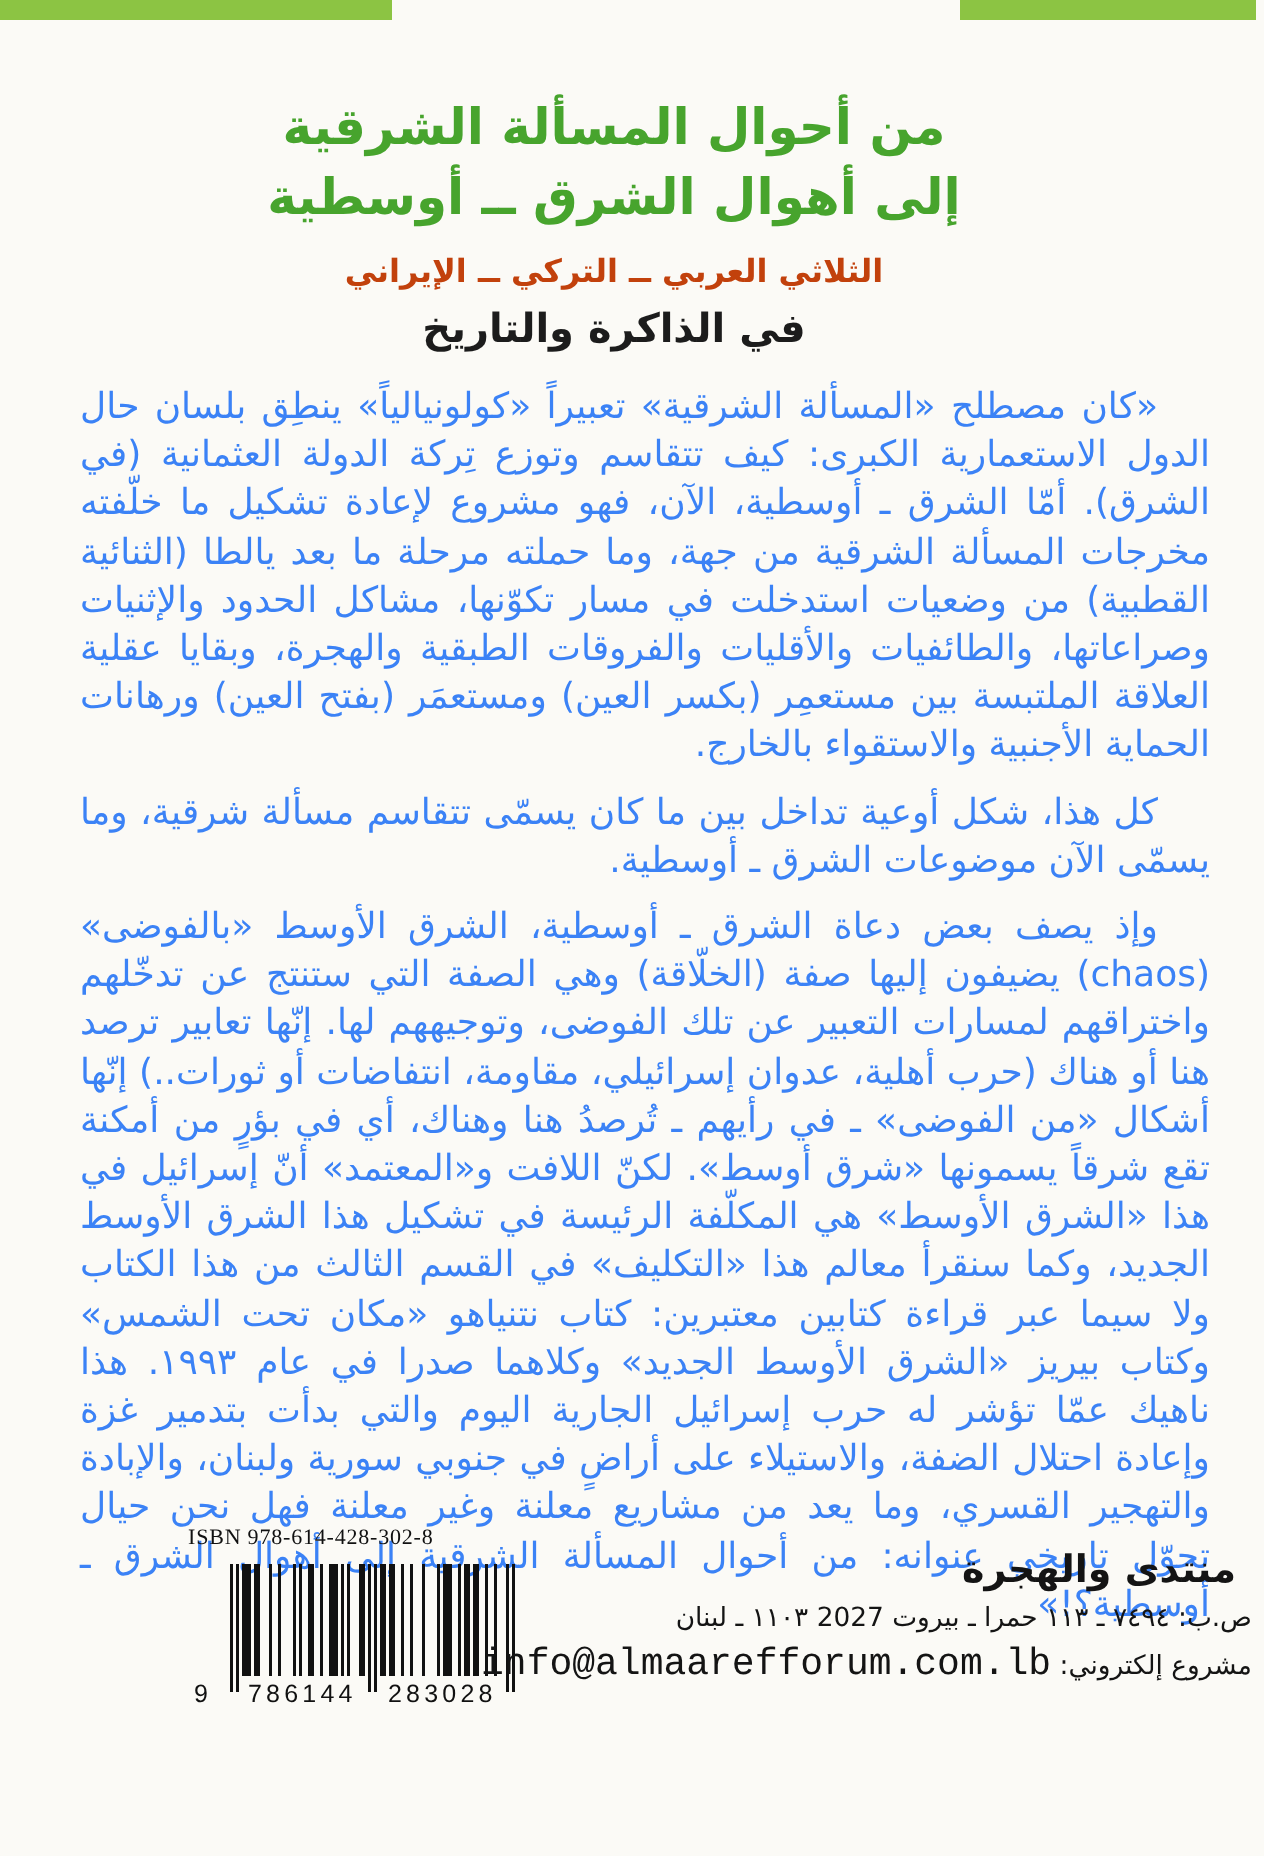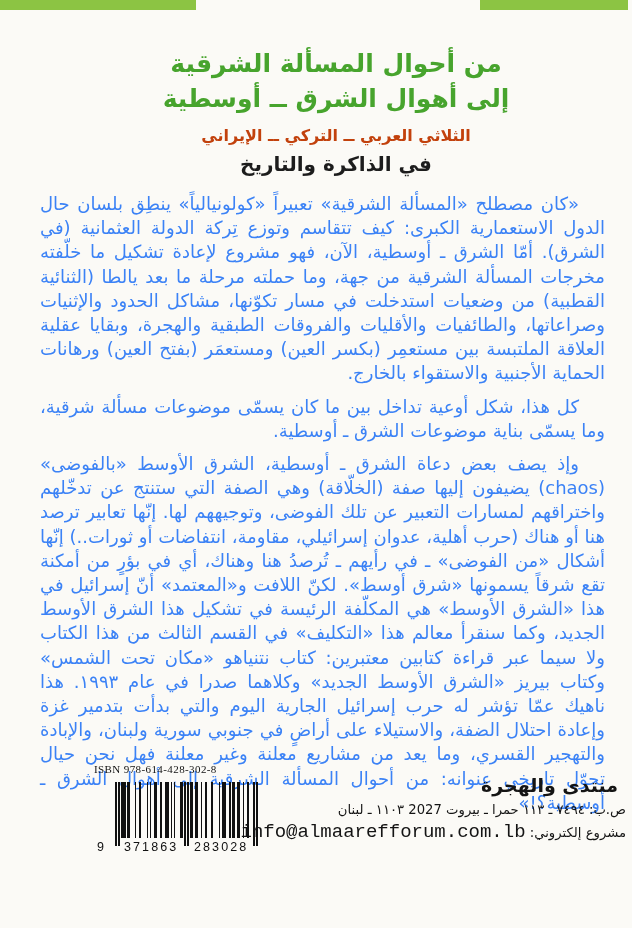--- a/index.html
+++ b/index.html
@@ -13,21 +13,21 @@
   }
   .cover{
     position:absolute;inset:0;
     background:#fbfaf6;
   }
   
   .accent-bar{position:absolute;height:10px;}
   .accent-bar.left{left:0;top:70;width:196px;}
   .accent-bar.right{right:4px;top:76;width:148px;}
   .title-block{
-    position:absolute;top:46px;left:56px;width:560px;
+    position:absolute;top:46px;left:27px;width:560px;
     text-align:center;direction:rtl;
   }
   .title-line{
     font-weight:bold;
     font-size:25px;
     line-height:35px;
     margin:0;
     letter-spacing:0;
   }
   .subtitle-line1{
@@ -102,21 +102,21 @@
 
   <div class="title-block">
     <div class="title-line" style="color: rgb(71, 164, 45);">من أحوال المسألة الشرقية</div>
     <div class="title-line" style="color: rgb(71, 164, 45);">إلى أهوال الشرق ــ أوسطية</div>
     <div class="subtitle-line1">الثلاثي العربي ــ التركي ــ الإيراني</div>
     <div class="subtitle-line2">في الذاكرة والتاريخ</div>
   </div>
 
   <div class="body-text" id="body-text">
       <p><span>«كان مصطلح «المسألة الشرقية» تعبيراً «كولونيالياً» ينطِق بلسان حال الدول الاستعمارية الكبرى: كيف تتقاسم وتوزع تِركة الدولة العثمانية (في الشرق). أمّا الشرق ـ أوسطية، الآن، فهو مشروع لإعادة تشكيل ما خلّفته مخرجات المسألة الشرقية من جهة، وما حملته مرحلة ما بعد يالطا (الثنائية القطبية) من وضعيات استدخلت في مسار تكوّنها، مشاكل الحدود والإثنيات وصراعاتها، والطائفيات والأقليات والفروقات الطبقية والهجرة، وبقايا عقلية العلاقة الملتبسة بين مستعمِر (بكسر العين) ومستعمَر (بفتح العين) ورهانات الحماية الأجنبية والاستقواء بالخارج.</span></p>
-      <p><span>كل هذا، شكل أوعية تداخل بين ما كان يسمّى موضوعات مسألة شرقية، وما يسمّى بناية موضوعات الشرق ـ أوسطية.</span></p>
+      <p><span>كل هذا، شكل أوعية تداخل بين ما كان يسمّى تتقاسم مسألة شرقية، وما يسمّى الآن موضوعات الشرق ـ أوسطية.</span></p>
       <p><span>وإذ يصف بعض دعاة الشرق ـ أوسطية، الشرق الأوسط «بالفوضى» (chaos) يضيفون إليها صفة (الخلّاقة) وهي الصفة التي ستنتج عن تدخّلهم واختراقهم لمسارات التعبير عن تلك الفوضى، وتوجيههم لها. إنّها تعابير ترصد هنا أو هناك (حرب أهلية، عدوان إسرائيلي، مقاومة، انتفاضات أو ثورات..) إنّها أشكال «من الفوضى» ـ في رأيهم ـ تُرصدُ هنا وهناك، أي في بؤرٍ من أمكنة تقع شرقاً يسمونها «شرق أوسط». لكنّ اللافت و«المعتمد» أنّ إسرائيل في هذا «الشرق الأوسط» هي المكلّفة الرئيسة في تشكيل هذا الشرق الأوسط الجديد، وكما سنقرأ معالم هذا «التكليف» في القسم الثالث من هذا الكتاب ولا سيما عبر قراءة كتابين معتبرين: كتاب نتنياهو </span><span class="b">«مكان تحت الشمس»</span><span> وكتاب بيريز </span><span class="b">«الشرق الأوسط الجديد»</span><span> وكلاهما صدرا في عام ١٩٩٣. هذا ناهيك عمّا تؤشر له حرب إسرائيل الجارية اليوم والتي بدأت بتدمير غزة وإعادة احتلال الضفة، والاستيلاء على أراضٍ في جنوبي سورية ولبنان، والإبادة والتهجير القسري، وما يعد من مشاريع معلنة وغير معلنة فهل نحن حيال تحوّل تاريخي عنوانه: من أحوال المسألة الشرقية إلى أهوال الشرق ـ أوسطية؟!»</span></p>
     </div>
 
   <div class="isbn-label">ISBN 978-614-428-302-8</div>
   <div class="barcode" id="barcode">
       <svg width="143" height="64">
         <rect x="0.00" y="0" width="1.5" height="64" fill="#111"></rect>
         <rect x="3.00" y="0" width="1.5" height="64" fill="#111"></rect>
         <rect x="6.00" y="0" width="1.5" height="56" fill="#111"></rect>
         <rect x="7.50" y="0" width="1.5" height="56" fill="#111"></rect>
@@ -156,21 +156,21 @@
         <rect x="121.50" y="0" width="1.5" height="56" fill="#111"></rect>
         <rect x="123.00" y="0" width="1.5" height="56" fill="#111"></rect>
         <rect x="127.50" y="0" width="1.5" height="56" fill="#111"></rect>
         <rect x="132.00" y="0" width="1.5" height="56" fill="#111"></rect>
         <rect x="138.00" y="0" width="1.5" height="64" fill="#111"></rect>
         <rect x="141.00" y="0" width="1.5" height="64" fill="#111"></rect>
       </svg>
     </div>
   <div class="barcode-digits" id="barcode-digits">
       <span class="g0">9</span>
-      <span class="g1">371863</span>
+      <span class="g1">786144</span>
       <span class="g2">283028</span>
     </div>
 
   <div class="publisher">
     <div class="publisher-name">منتدى والهجرة</div>
     <div class="publisher-line">ص.ب: ٧٤٩٤ ـ ١١٣ حمرا ـ بيروت 2027 ١١٠٣ ـ لبنان</div>
     <div class="publisher-line">
       <span>مشروع إلكتروني:</span>
       <span class="publisher-email-latin">info@almaarefforum.com.lb</span>
     </div>

